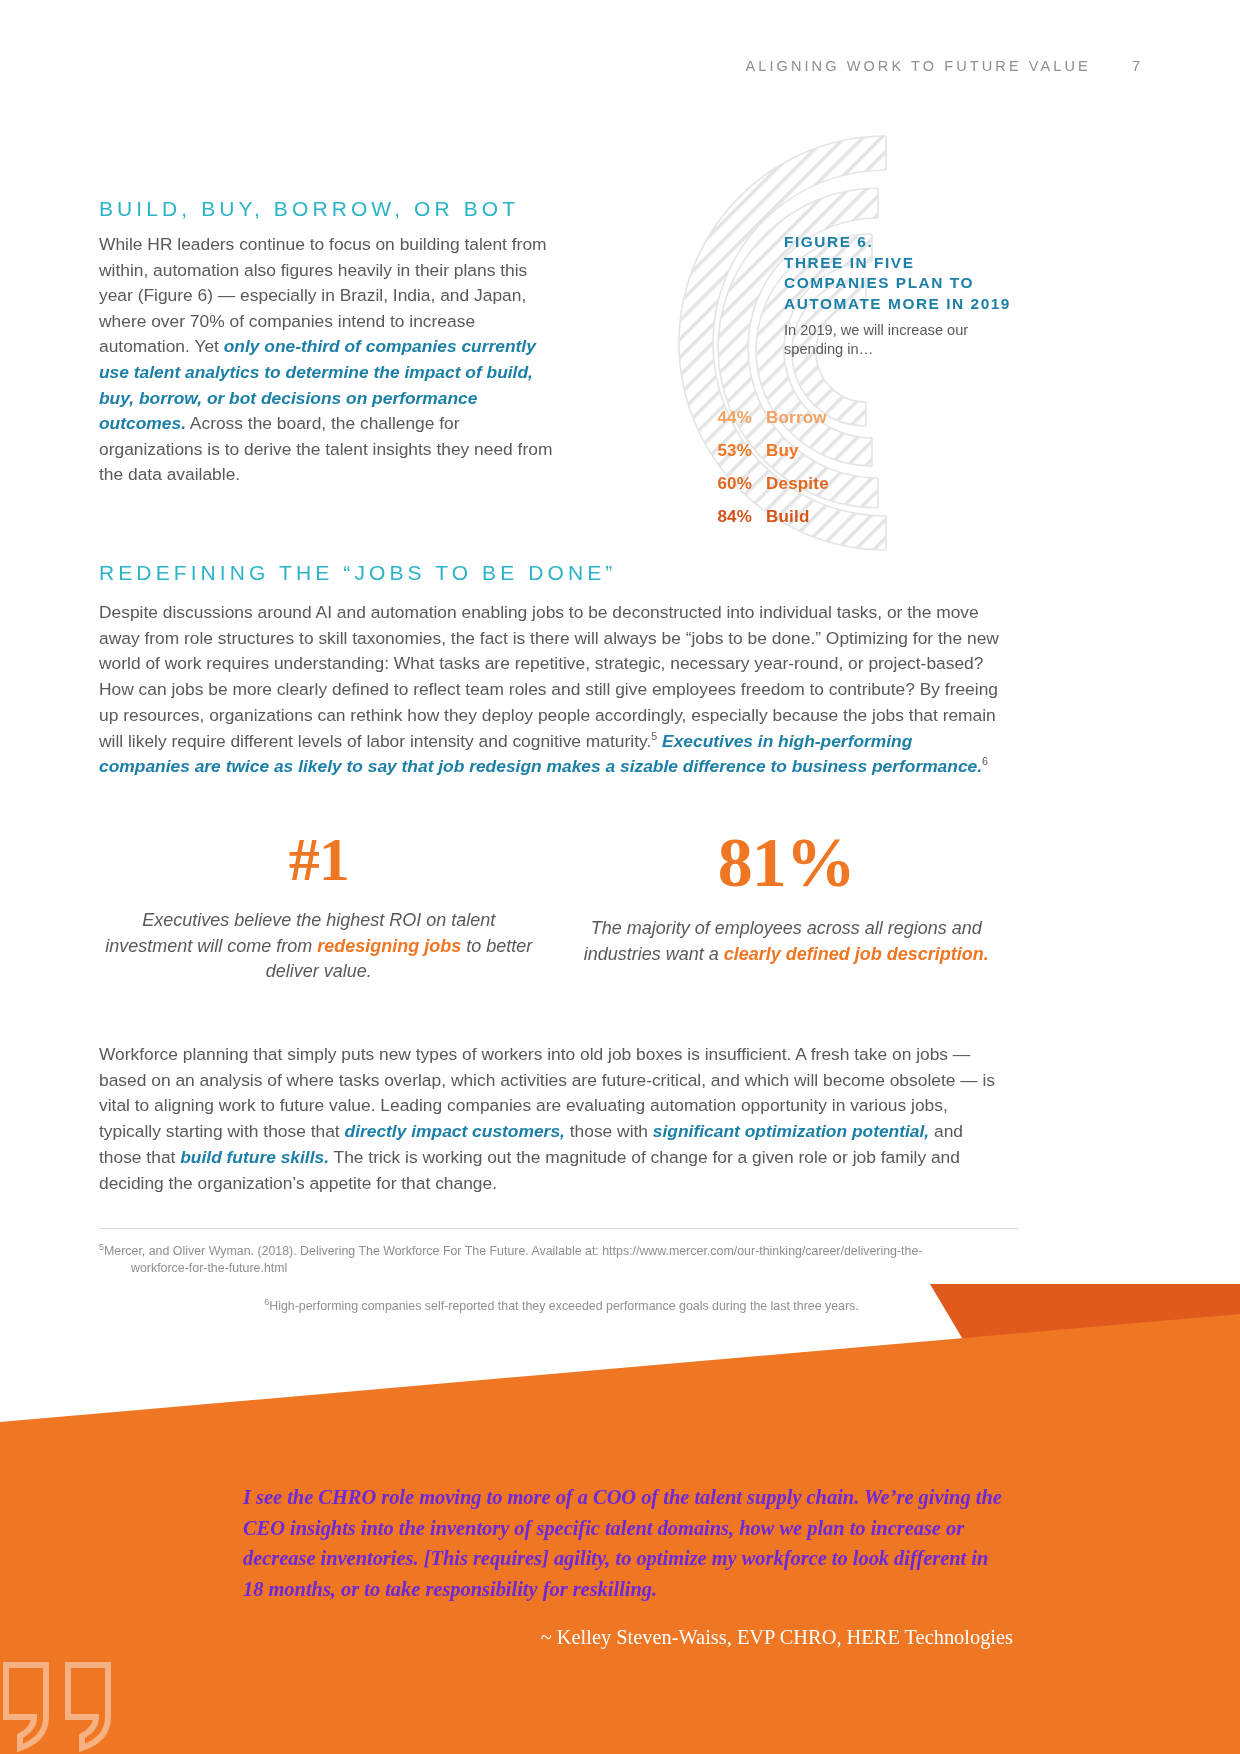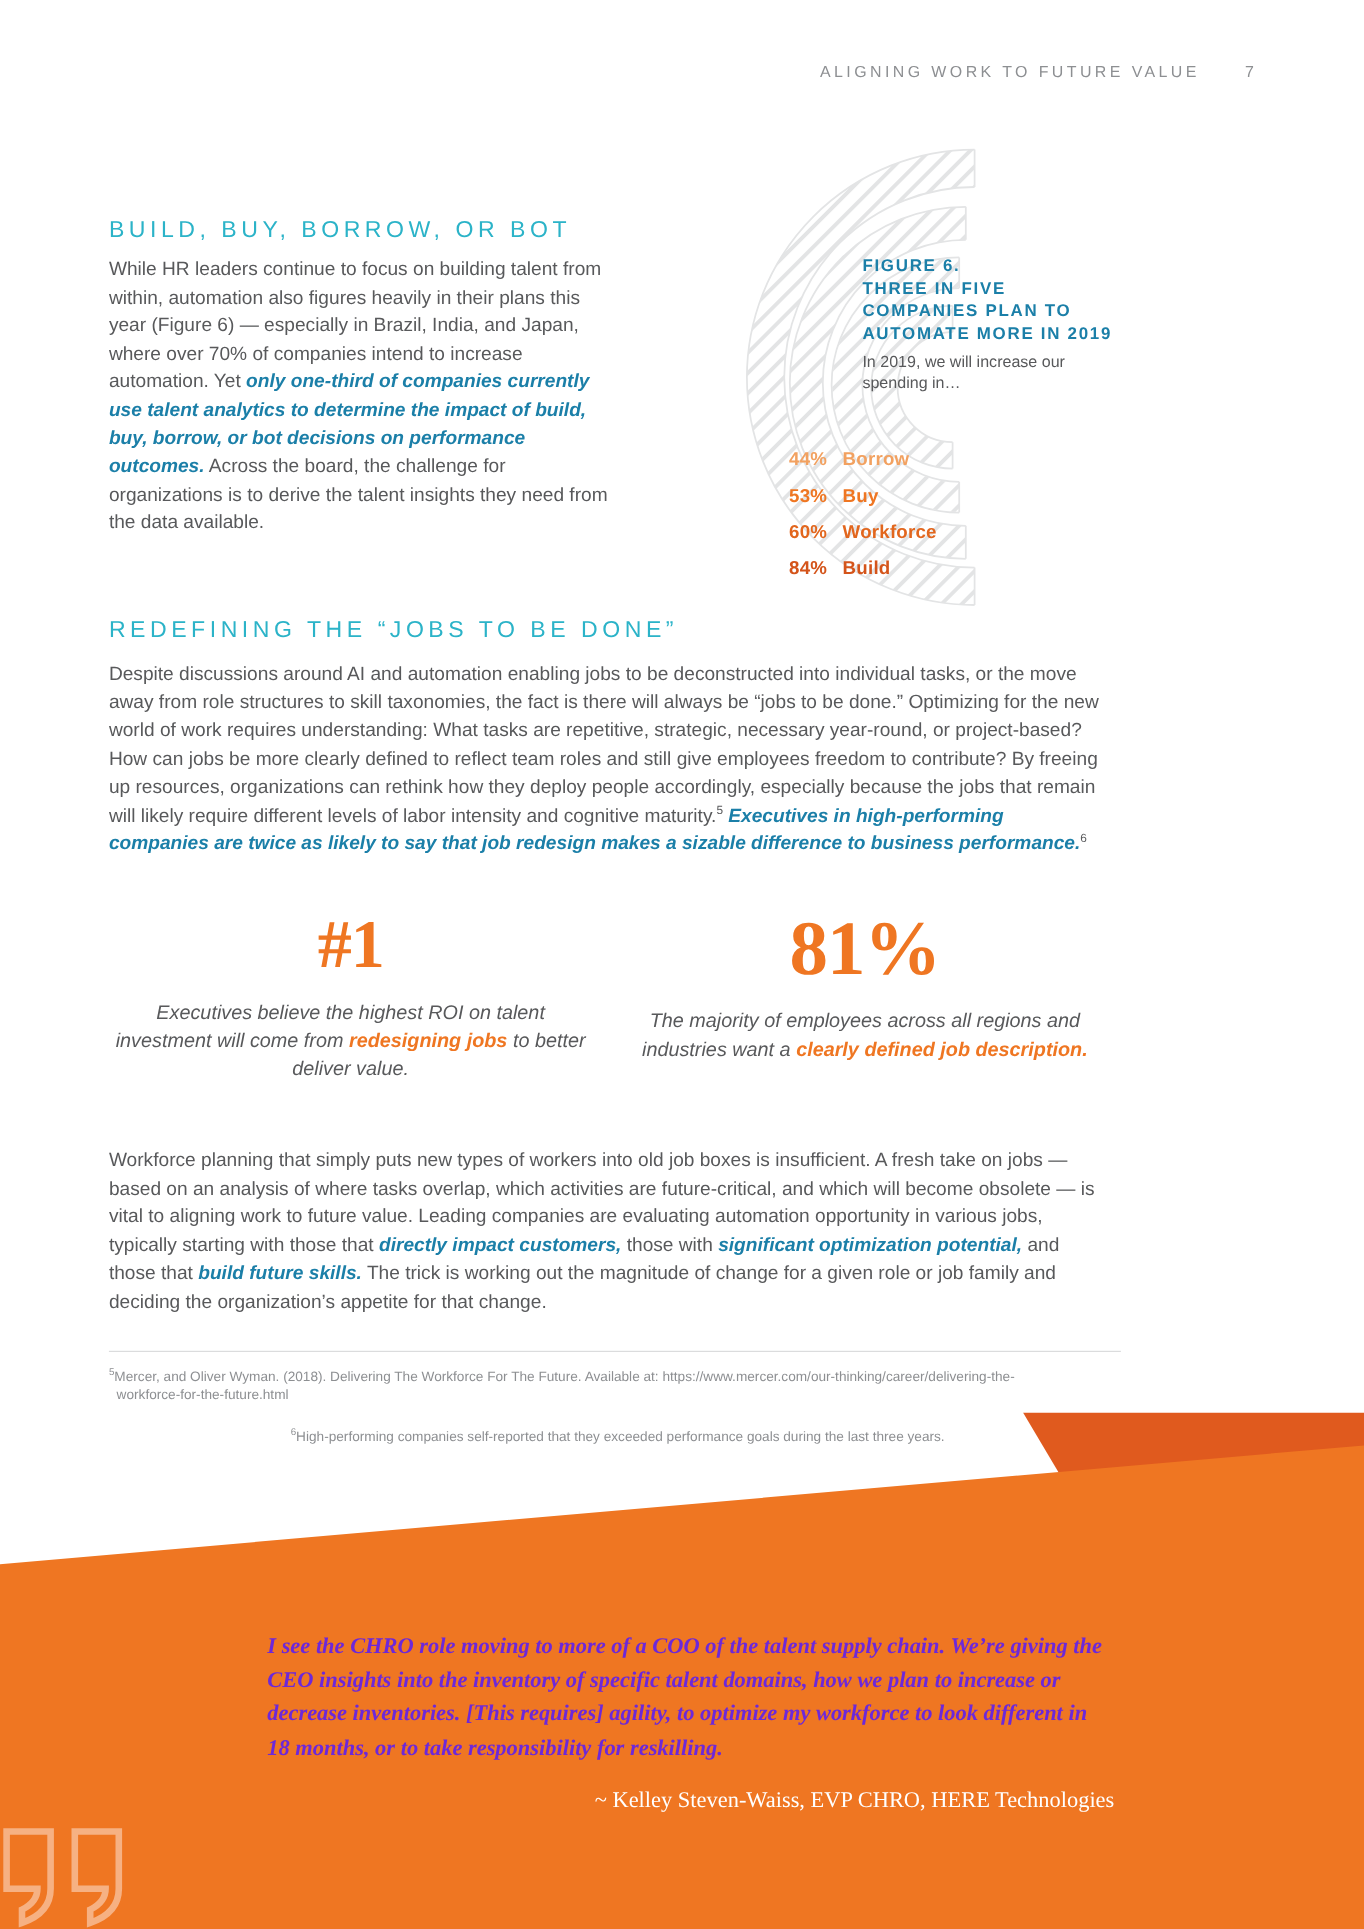--- a/index.html
+++ b/index.html
@@ -93,21 +93,21 @@
     position:absolute;left:99px;top:1228px;width:920px;height:1px;
     background:#d8d9da;
   }
   .footnotes{
     position:absolute;left:99px;top:1243px;width:925px;
     font-size:12.4px;line-height:17.4px;color:#8d8f92;
   }
   .footnotes .fn{margin:0;}
   .footnotes .fn + .fn{margin-top:20px;text-align:center;}
   .footnotes sup{font-size:.72em;}
-  .fn-indent{padding-left:7px;}
+  .fn-indent{padding-left:7px;margin-left:25px;}
 
   
   .banner{position:absolute;left:0;bottom:0;width:1240px;height:470px;}
   .banner svg{display:block;position:absolute;left:0;bottom:0;}
   .qmark{
     position:absolute;left:105px;bottom:186px;width:118px;height:95px;
   }
   .quote-text{
     position:absolute;left:243px;bottom:150px;width:770px;
     color:#6d28d9;font-family:"Liberation Serif", serif;
@@ -185,21 +185,21 @@
     <div class="fig-row">
       <span class="fig-pct" style="color: rgb(242, 161, 96);">44%</span>
       <span class="fig-lbl" style="color: rgb(242, 161, 96);">Borrow</span>
     </div>
     <div class="fig-row">
       <span class="fig-pct" style="color: rgb(239, 118, 34);">53%</span>
       <span class="fig-lbl" style="color: rgb(239, 118, 34);">Buy</span>
     </div>
     <div class="fig-row">
       <span class="fig-pct" style="color: rgb(226, 102, 29);">60%</span>
-      <span class="fig-lbl" style="color: rgb(226, 102, 29);">Workforce</span>
+      <span class="fig-lbl" style="color: rgb(226, 102, 29);">Despite</span>
     </div>
     <div class="fig-row">
       <span class="fig-pct" style="color: rgb(212, 84, 26);">84%</span>
       <span class="fig-lbl" style="color: rgb(212, 84, 26);">Build</span>
     </div>
   </div>
 
   <h2 class="sect" id="h-jobs">REDEFINING THE “JOBS TO BE DONE”</h2>
 
   <div class="full" id="p-jobs">

